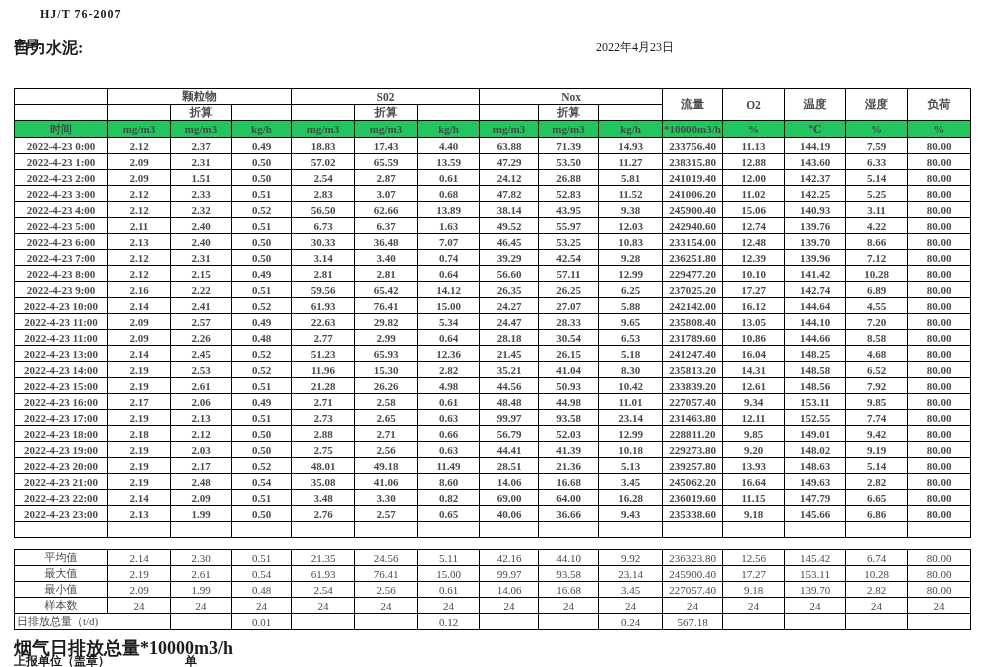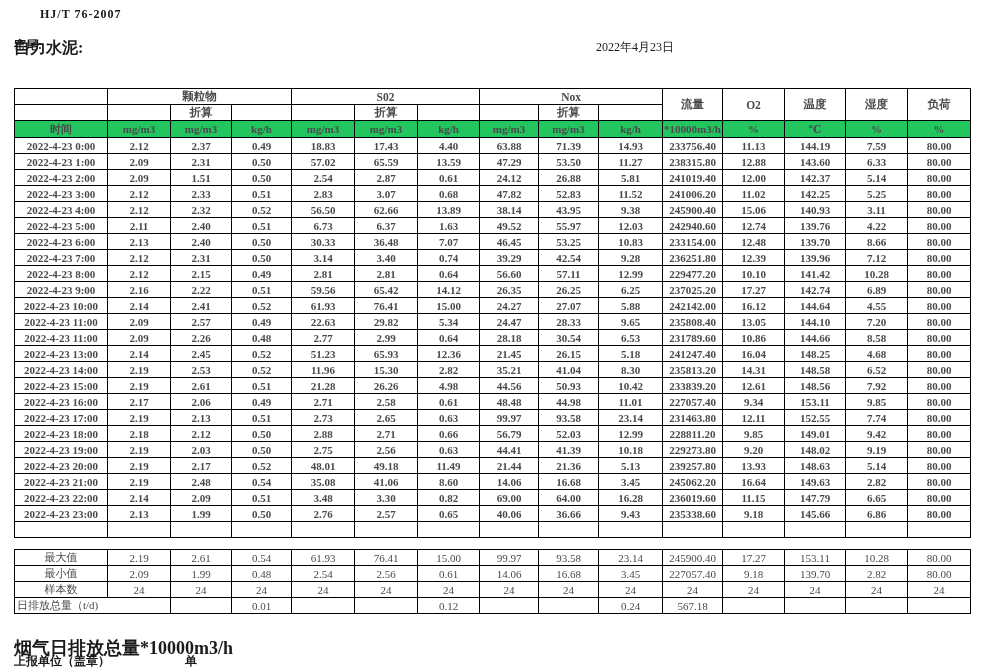--- a/index.html
+++ b/index.html
@@ -443,21 +443,21 @@
           <td>80.00</td>
         </tr>
         <tr>
           <td>2022-4-23 20:00</td>
           <td>2.19</td>
           <td>2.17</td>
           <td>0.52</td>
           <td>48.01</td>
           <td>49.18</td>
           <td>11.49</td>
-          <td>21.44</td>
+          <td>28.51</td>
           <td>21.36</td>
           <td>5.13</td>
           <td>239257.80</td>
           <td>13.93</td>
           <td>148.63</td>
           <td>5.14</td>
           <td>80.00</td>
         </tr>
         <tr>
           <td>2022-4-23 21:00</td>
@@ -543,20 +543,37 @@
       <col style="width:60px">
         <col style="width:64px">
         <col style="width:60px">
         <col style="width:62px">
       <col style="width:61px">
         <col style="width:62px">
         <col style="width:63px">
     </colgroup>
     <tbody id="summary-rows">
         <tr>
+          <td>平均值</td>
+          <td>2.14</td>
+          <td>2.30</td>
+          <td>0.51</td>
+          <td>21.35</td>
+          <td>24.56</td>
+          <td>5.11</td>
+          <td>42.16</td>
+          <td>44.10</td>
+          <td>9.92</td>
+          <td>236323.80</td>
+          <td>12.56</td>
+          <td>145.42</td>
+          <td>6.74</td>
+          <td>80.00</td>
+        </tr>
+        <tr>
           <td>最大值</td>
           <td>2.19</td>
           <td>2.61</td>
           <td>0.54</td>
           <td>61.93</td>
           <td>76.41</td>
           <td>15.00</td>
           <td>99.97</td>
           <td>93.58</td>
           <td>23.14</td>

